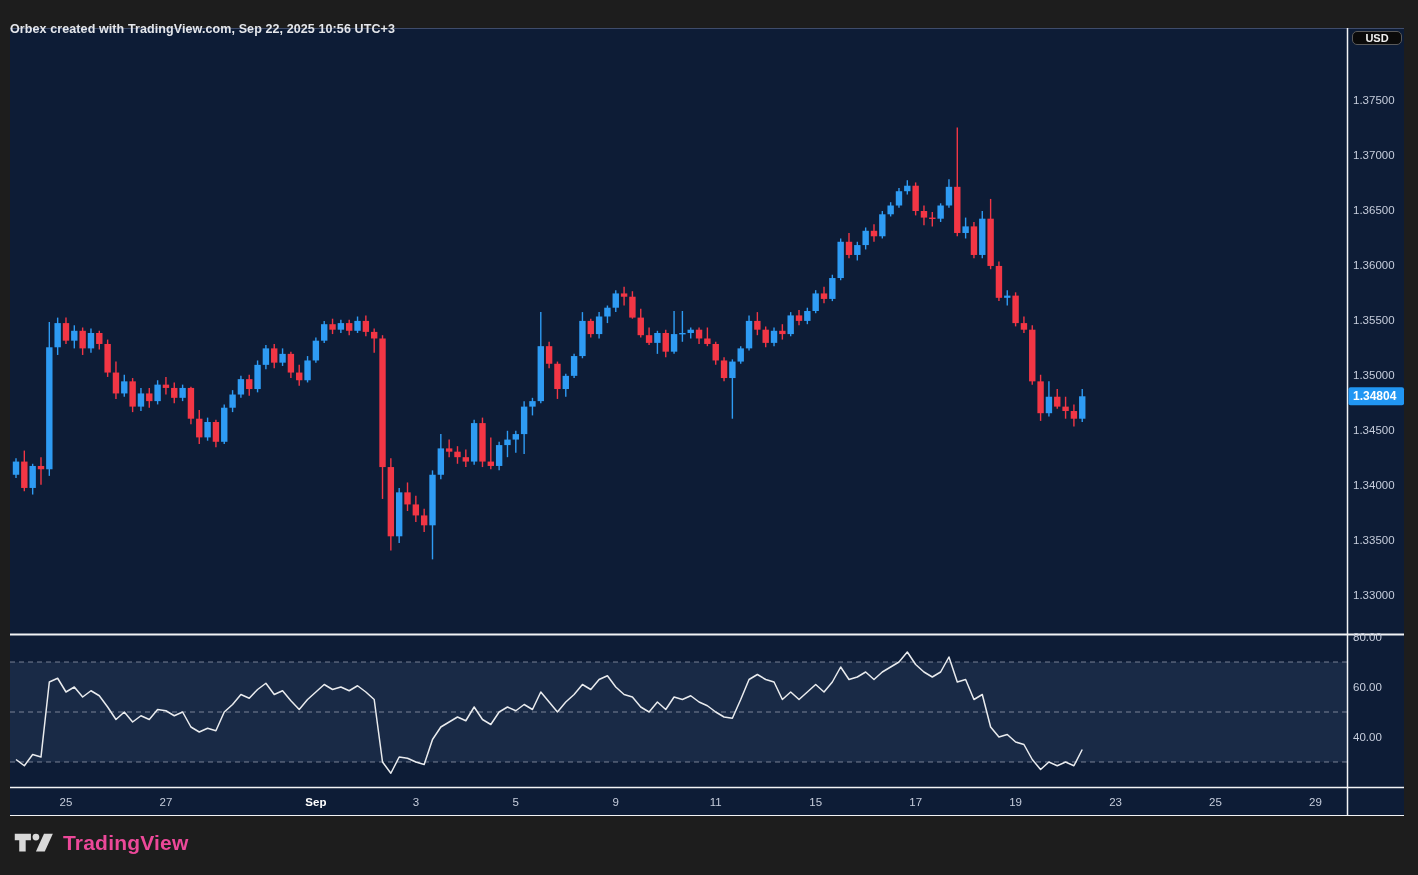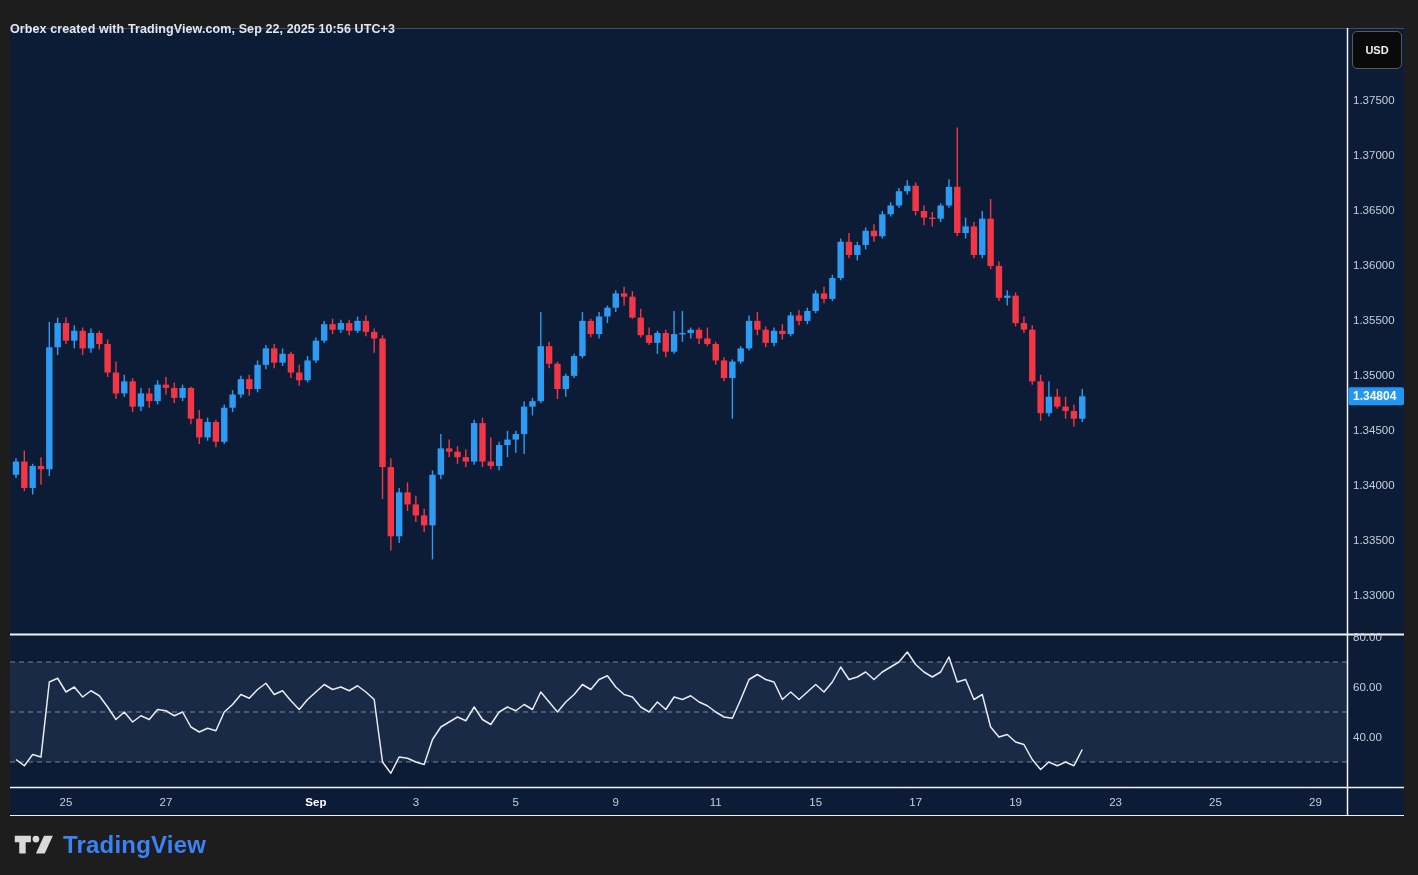--- a/index.html
+++ b/index.html
@@ -1,25 +1,25 @@
 <!DOCTYPE html>
 <html><head>
 <meta charset="utf-8">
 <style>
   html,body{margin:0;padding:0;background:#1d1d1d;width:1418px;height:875px;overflow:hidden;
     font-family:"Liberation Sans", sans-serif;}
   .abs{position:absolute;}
   #attribution{left:10px;top:22px;font-size:12.5px;font-weight:bold;color:#e4e6ea;letter-spacing:.1px;}
   #chart-wrap{left:0;top:0;width:1418px;height:875px;}
   #cv{position:absolute;left:0;top:0;}
-  #usd-button{left:1352px;top:31px;width:50px;height:38px;background:#0a0a0a;border:1px solid #5a5a5a;
+  #usd-button{left:1352px;top:31px;width:50px;height:14px;background:#0a0a0a;border:1px solid #5a5a5a;
     border-radius:5px;color:#f0f0f0;font-size:11px;font-weight:bold;display:flex;align-items:center;
     justify-content:center;cursor:pointer;box-sizing:border-box;}
   #footer-logo{left:14px;top:831px;display:flex;align-items:center;gap:9px;color:#d9d9d9;}
-  #footer-logo .brand-text{font-size:24px;font-weight:bold;letter-spacing:.2px;color:#3b82f6;}
+  #footer-logo .brand-text{font-size:21px;font-weight:bold;letter-spacing:.2px;color:#ec4899;}
 </style>
 </head>
 <body>
 
 <div id="chart-wrap" class="abs">
   <svg id="cv" width="1418" height="875">
       <rect x="10" y="28" width="1394" height="787" fill="#0d1c36"></rect>
       <rect x="10" y="662" width="1337" height="100" fill="rgba(140,162,214,0.10)"></rect>
       <line x1="10" y1="662" x2="1347" y2="662" stroke="rgba(200,206,218,0.55)" stroke-width="1" stroke-dasharray="5 4"></line>
       <line x1="10" y1="712" x2="1347" y2="712" stroke="rgba(200,206,218,0.55)" stroke-width="1" stroke-dasharray="5 4"></line>

